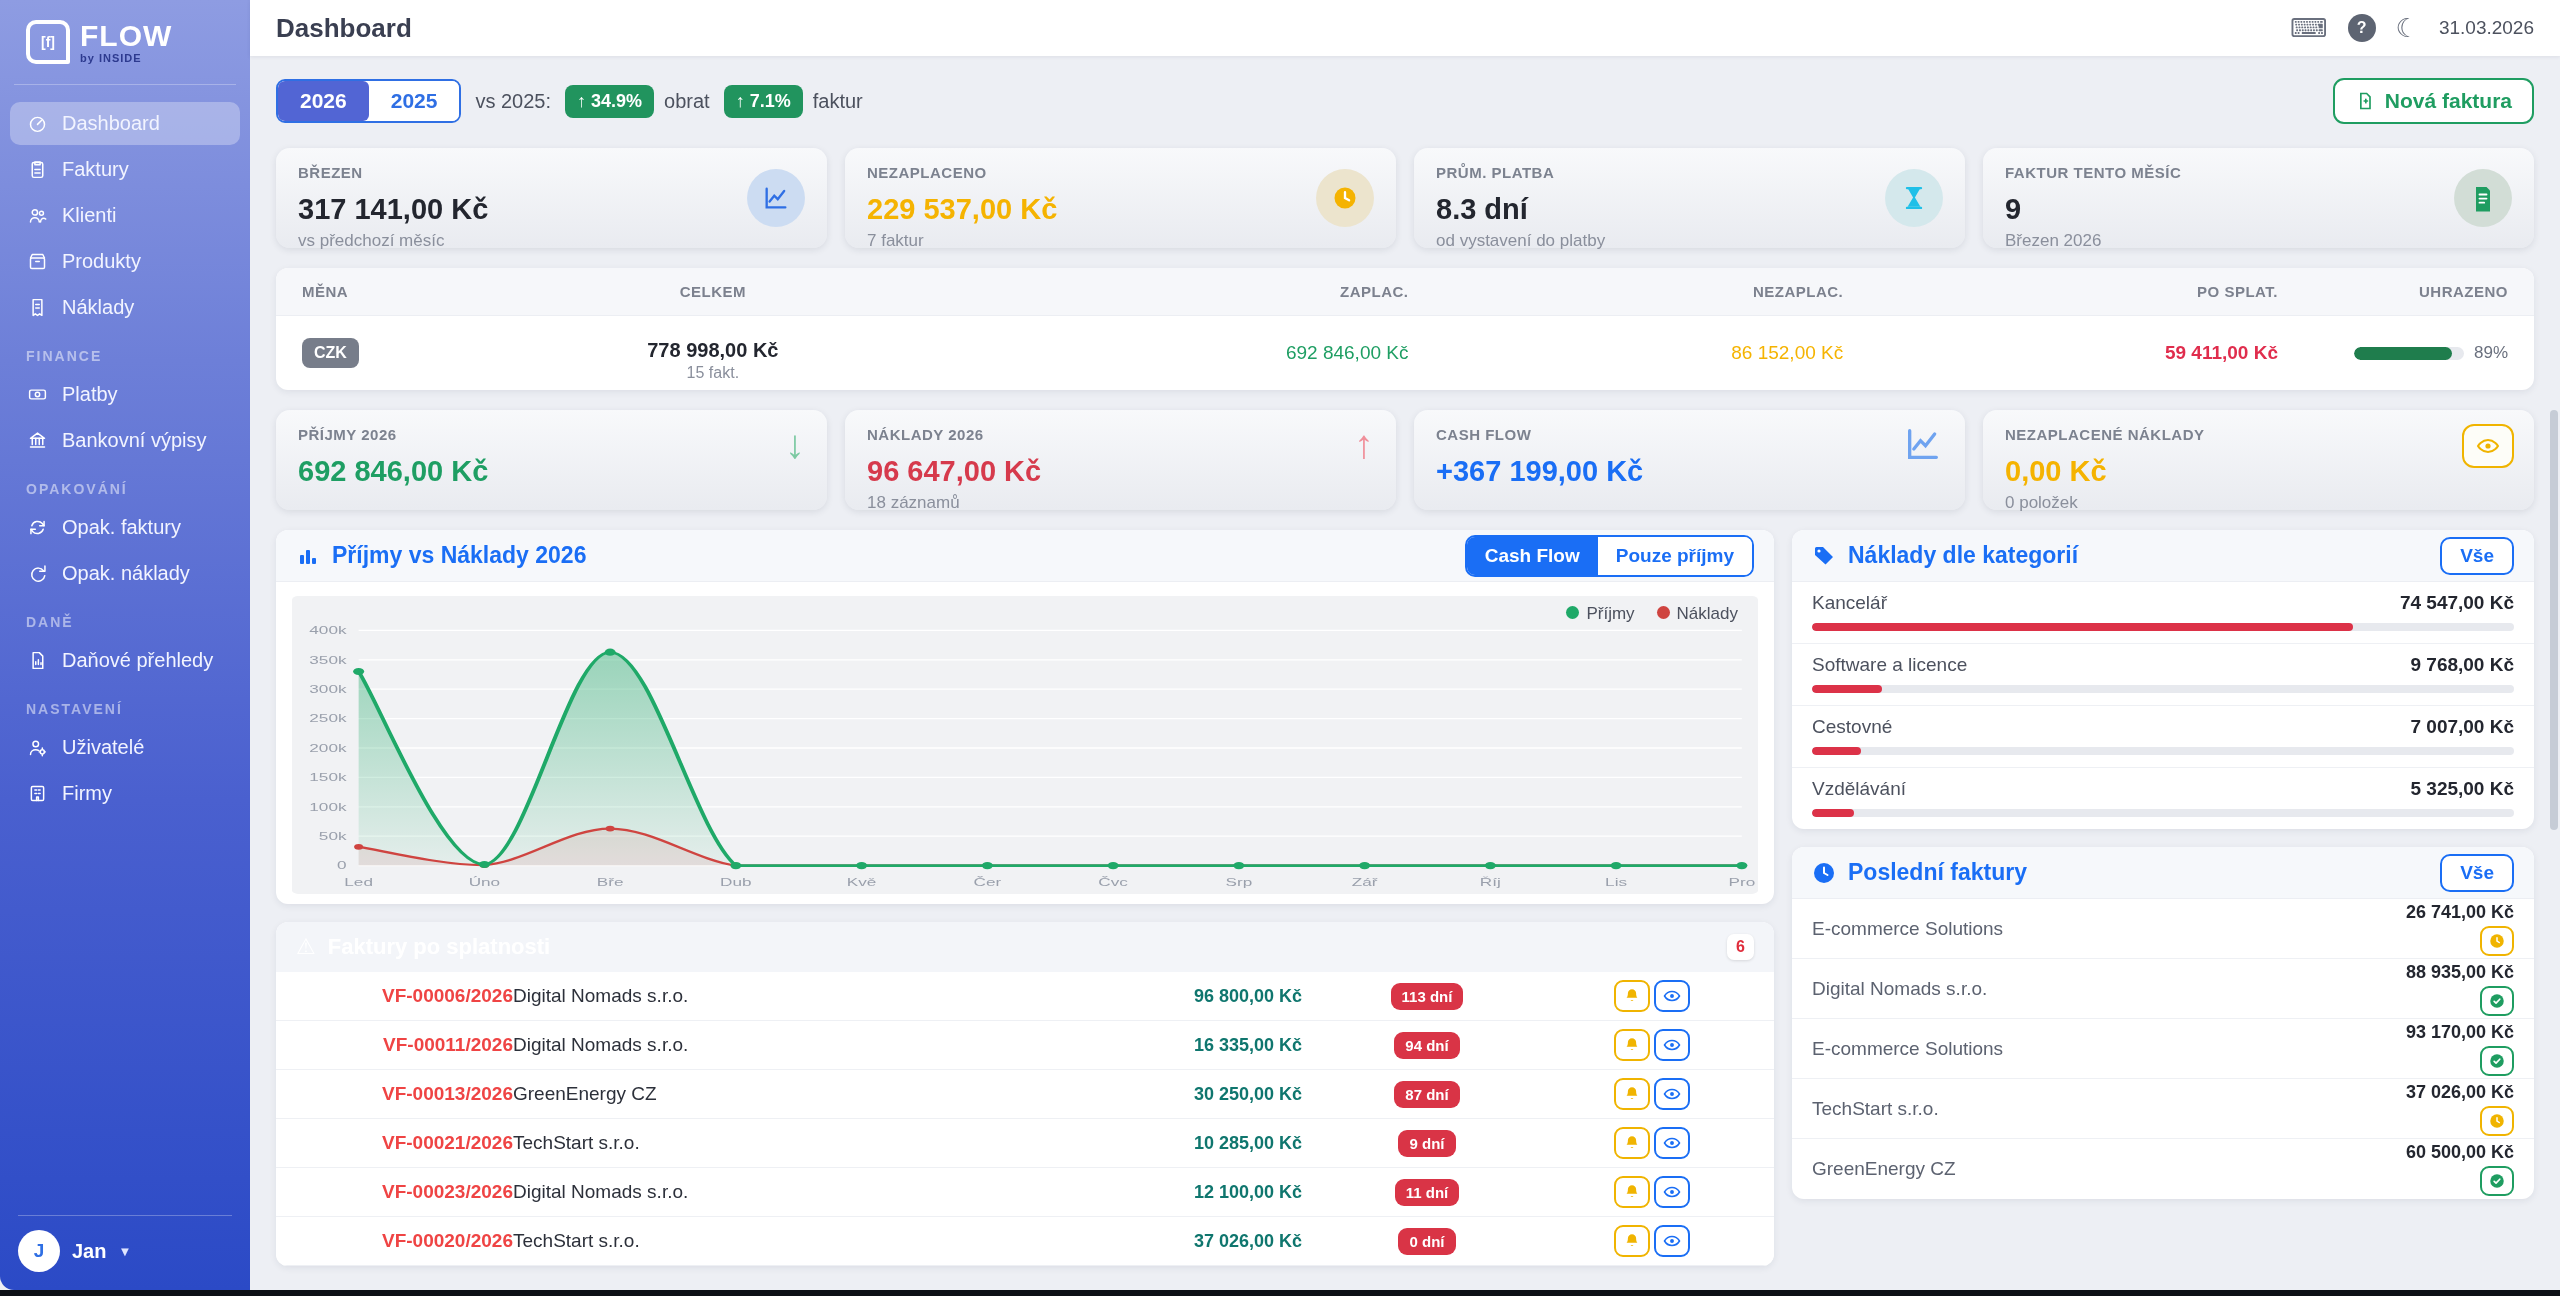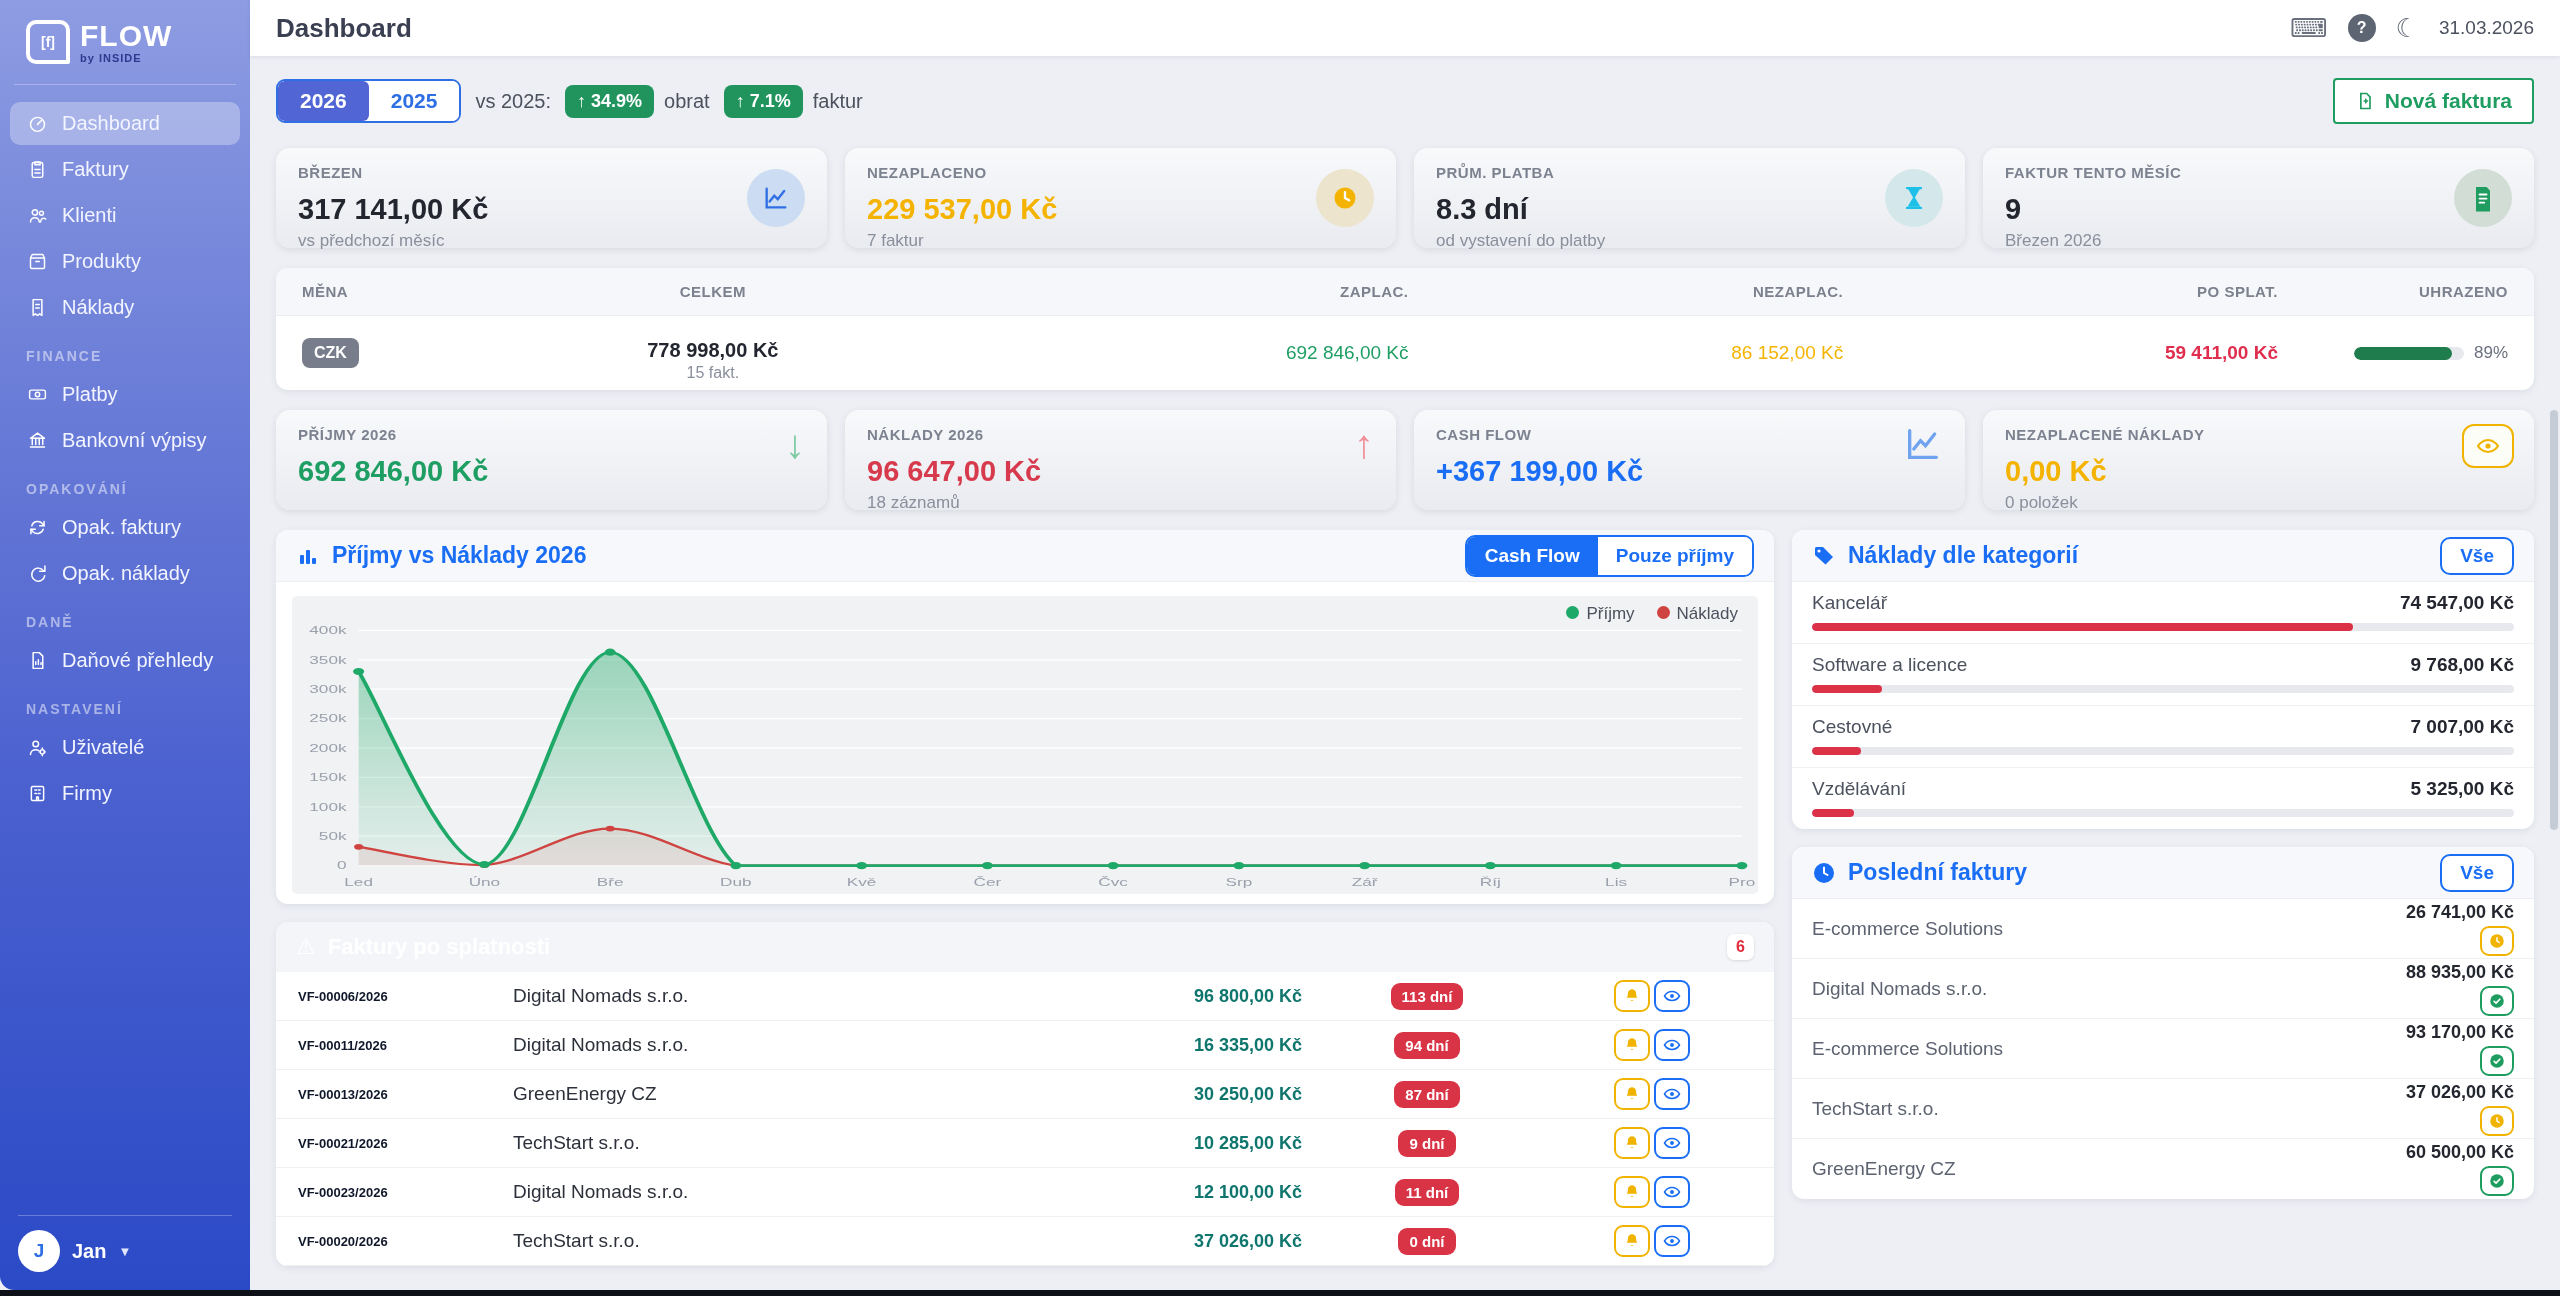--- a/index.html
+++ b/index.html
@@ -54,21 +54,21 @@
   .year-toggle { display:flex; border:2px solid #2f6fe4; border-radius:9px; overflow:hidden; background:#fff;}
   .yt { border:none; padding:8px 22px; font-size:21px; font-weight:bold; background:#fff;
     color:#2f6fe4; cursor:pointer; font-family:inherit; }
   .yt.active { background:#5265d4; color:#fff; border-radius:6px; }
   .vs-label { font-size:20px; color:#4c515e; }
   .badge-green { background:#21945e; color:#fff; font-size:18px; font-weight:bold;
     padding:6px 12px; border-radius:8px; }
   .badge-suffix { font-size:20px; color:#4c515e; margin-left:-4px; }
   .btn-new { margin-left:auto; display:flex; align-items:center; gap:10px; background:#fff;
     border:2px solid #1f9d61; color:#1f9d61; font-weight:bold; font-size:21px;
-    padding:9px 20px; border-radius:4px; cursor:pointer; font-family:inherit;}
+    padding:9px 20px; border-radius:11px; cursor:pointer; font-family:inherit;}
   .btn-new svg { width:20px; height:20px; stroke:#1f9d61; fill:none; stroke-width:2; stroke-linecap:round;}
 
   
   .kpi-row { display:grid; grid-template-columns:repeat(4,1fr); gap:18px; margin-bottom:20px; }
   .kpi-card { position:relative; border-radius:14px; padding:16px 22px; height:100px;
     background:linear-gradient(180deg,#f8f9fb 0%, #e9ebf0 100%);
     box-shadow:0 2px 7px rgba(25,35,60,0.10); }
   .kpi-label { font-size:15px; letter-spacing:0.5px; color:#7c828f; font-weight:bold; }
   .kpi-value { font-size:29px; font-weight:bold; color:#23262f; margin-top:12px; }
   .kpi-sub { font-size:17px; color:#8a8f9c; margin-top:5px; }
@@ -150,21 +150,21 @@
   .ov-head-title { display:flex; align-items:center; gap:12px; height:50px; padding:0 20px;
     background:#f3f5f9; color:#fff; }
   .ov-warn { font-size:22px; color:#fff; }
   .ov-title { font-size:22px; font-weight:bold; color:#fff; text-shadow:0 0 1px rgba(255,255,255,0.4); }
   .ov-count { margin-left:auto; background:#fff; color:#e02d3c; font-size:16px; font-weight:bold;
     padding:4px 9px; border-radius:7px; box-shadow:0 1px 3px rgba(0,0,0,0.12); }
   .ov-grid { display:grid; grid-template-columns:215px 560px 1fr 250px 200px; align-items:center; padding:0 22px;}
   .ov-thead { height:46px; background:#f6f7fa; border-bottom:1px solid #eceef3; }
   .ov-thead > div { font-size:15px; font-weight:bold; color:#7c818e; letter-spacing:0.5px; }
   .ov-row { height:49px; border-bottom:1px solid #eef0f4; background:#fff; }
-  .ov-num { font-size:13px; font-weight:bold; color:#0f172a; cursor:pointer; }
+  .ov-num { font-size:19px; font-weight:bold; color:#ef4444; cursor:pointer;text-align:right; }
   .ov-client { font-size:19px; color:#2c303a; }
   .ov-amount { font-size:18px; font-weight:bold; color:#0f766e; }
   .days-badge { display:inline-block; background:#d93446; color:#fff; font-size:15px; font-weight:bold;
     padding:5px 11px; border-radius:9px; }
   .ov-actions { display:flex; gap:4px; justify-content:center; }
   .act-btn { width:36px; height:32px; border-radius:9px; border:2px solid; background:#fff;
     display:flex; align-items:center; justify-content:center; cursor:pointer; }
   .act-bell { border-color:#f0b400; color:#f0b400; } .act-eye { border-color:#1a6ef5; color:#1a6ef5; }
   .act-btn svg { width:18px; height:18px; }
 

